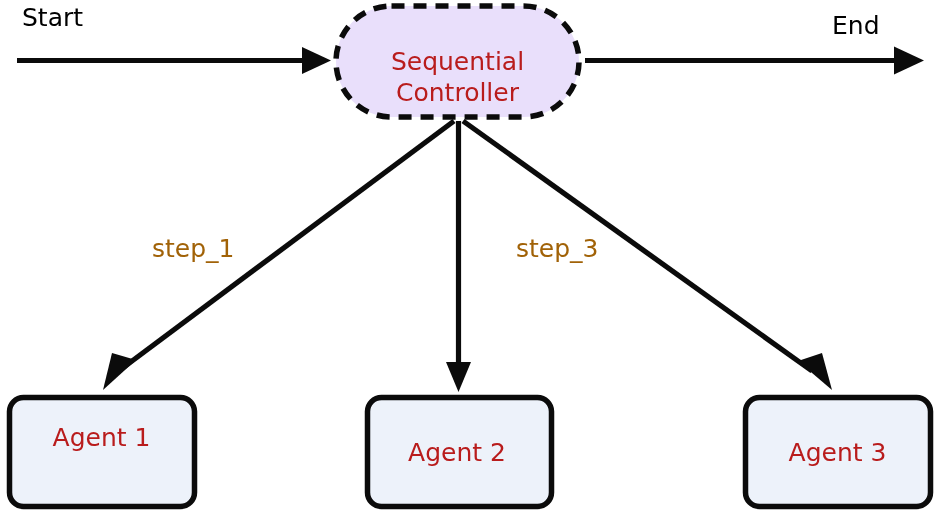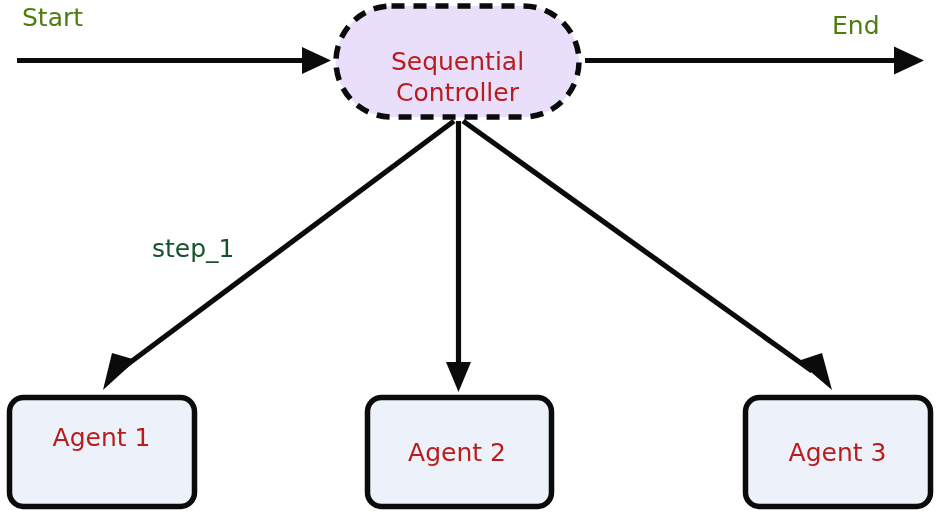--- a/index.html
+++ b/index.html
@@ -53,30 +53,30 @@
     color: #b91c1c;
     font-size: 25px;
     line-height: 31px;
     text-align: center;
     white-space: pre;
     pointer-events: none;
     font-family: "DejaVu Sans", "Liberation Sans", sans-serif;
   }
   .edge-label {
     position: absolute;
-    color: #14532d;
+    color: #a16207;
     font-size: 25px;
     line-height: 30px;
     white-space: nowrap;
     background: #ffffff;
     font-family: "DejaVu Sans", "Liberation Sans", sans-serif;
   }
   .terminal-label {
     position: absolute;
-    color: #4d7c0f;
+    color: #000000;
     font-size: 25px;
     line-height: 30px;
     white-space: nowrap;
     font-family: "DejaVu Sans", "Liberation Sans", sans-serif;
   }
   #agent-1-label { left: 7px;   top: 422px; width: 189px; }
   #agent-2-label { left: 363px; top: 437px; width: 188px; }
   #agent-3-label { left: 743px; top: 437px; width: 189px; }
   #controller-label { left: 333px; top: 46px; width: 249px; }
   #label-start { left: 22px;  top: 3px; }
@@ -123,18 +123,19 @@
     <rect class="node-shape-agent" x="367.5" y="397.5" width="184" height="109" rx="14" ry="14"></rect>
     <rect class="node-shape-agent" x="745.5" y="397.5" width="185" height="109" rx="14" ry="14"></rect>
   </svg>
 
   <div class="terminal-label" id="label-start">Start</div>
   <div class="terminal-label" id="label-end">End</div>
 
   <div class="node-text" id="controller-label"><span>Sequential</span><br><span>Controller</span></div>
 
   <div class="edge-label" id="label-step-1">step_1</div>
+  <div class="edge-label" id="label-step-3">step_3</div>
 
   <div class="node-text" id="agent-1-label">Agent 1</div>
   <div class="node-text" id="agent-2-label">Agent 2</div>
   <div class="node-text" id="agent-3-label">Agent 3</div>
 
 </div>
 
 </body></html>

